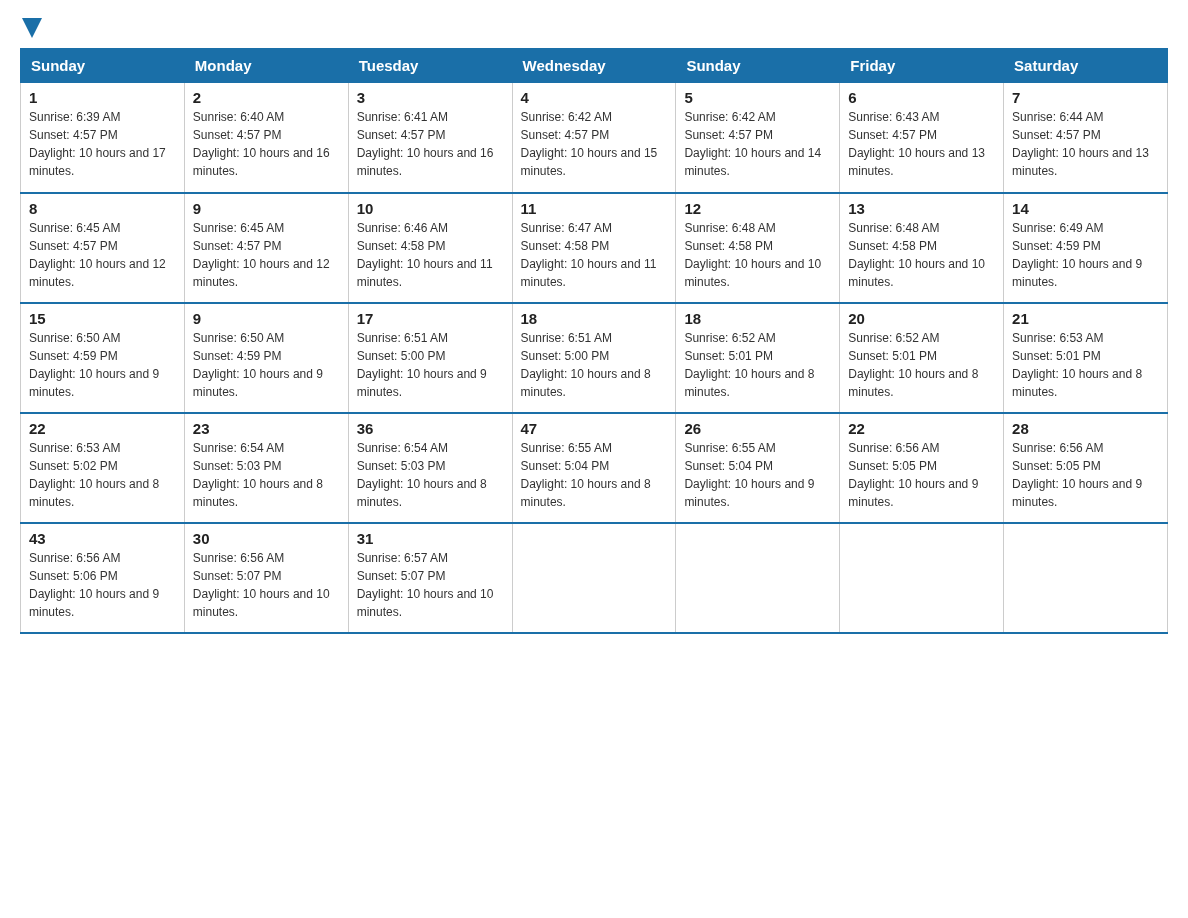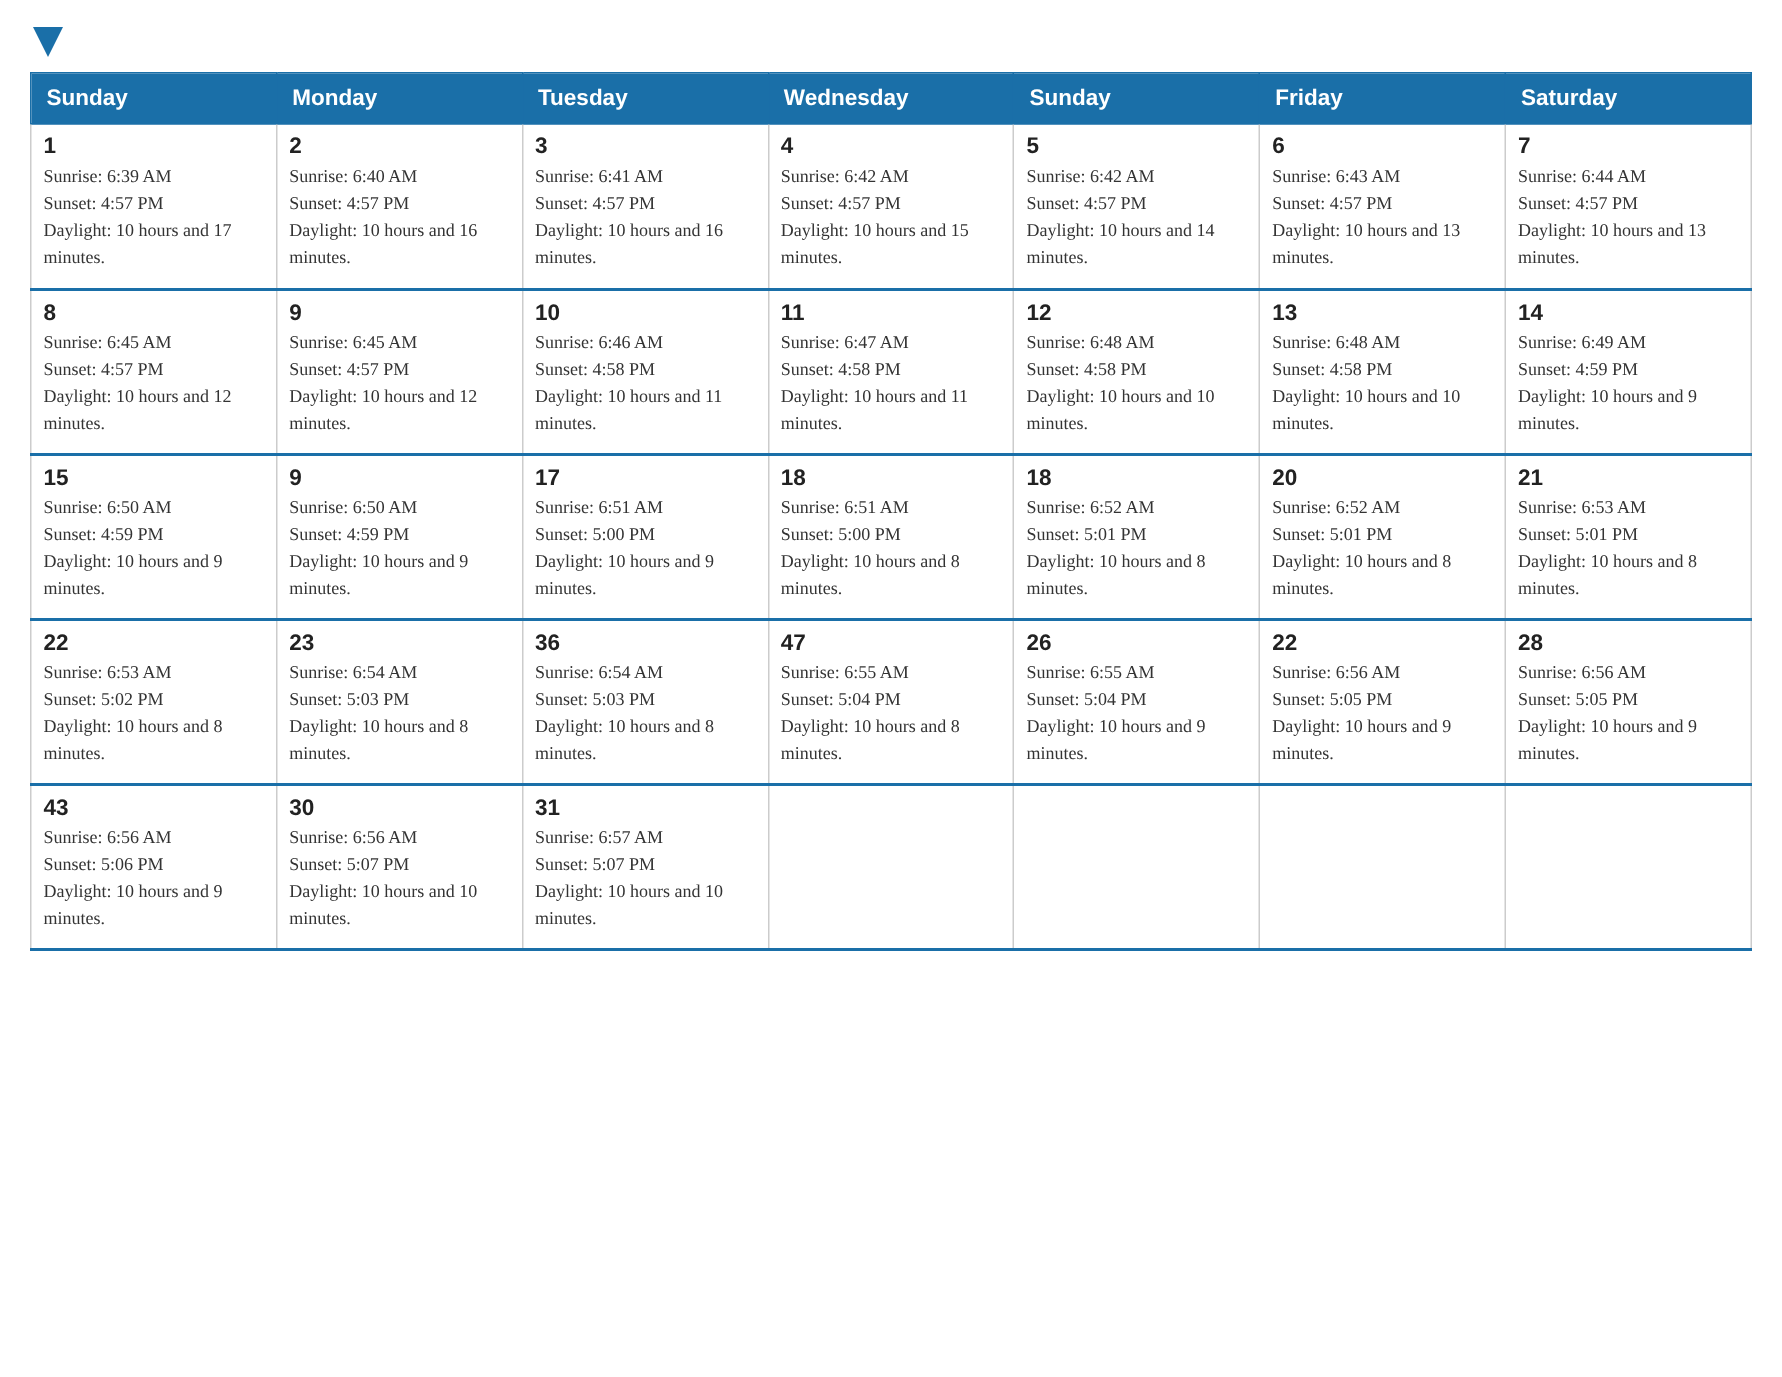--- a/index.html
+++ b/index.html
@@ -75,21 +75,20 @@
       font-size: 15px;
       font-weight: bold;
       color: #222;
       display: block;
       margin-bottom: 2px;
     }
     .day-info {
       font-size: 12px;
       color: #333;
       line-height: 1.5;
-      font-family: Liberation Serif, serif;
     }
     .empty-cell {
       background: #fff;
     }
   </style>
 </head>
 <body>
 
 <div class="header">
   <div class="logo">

